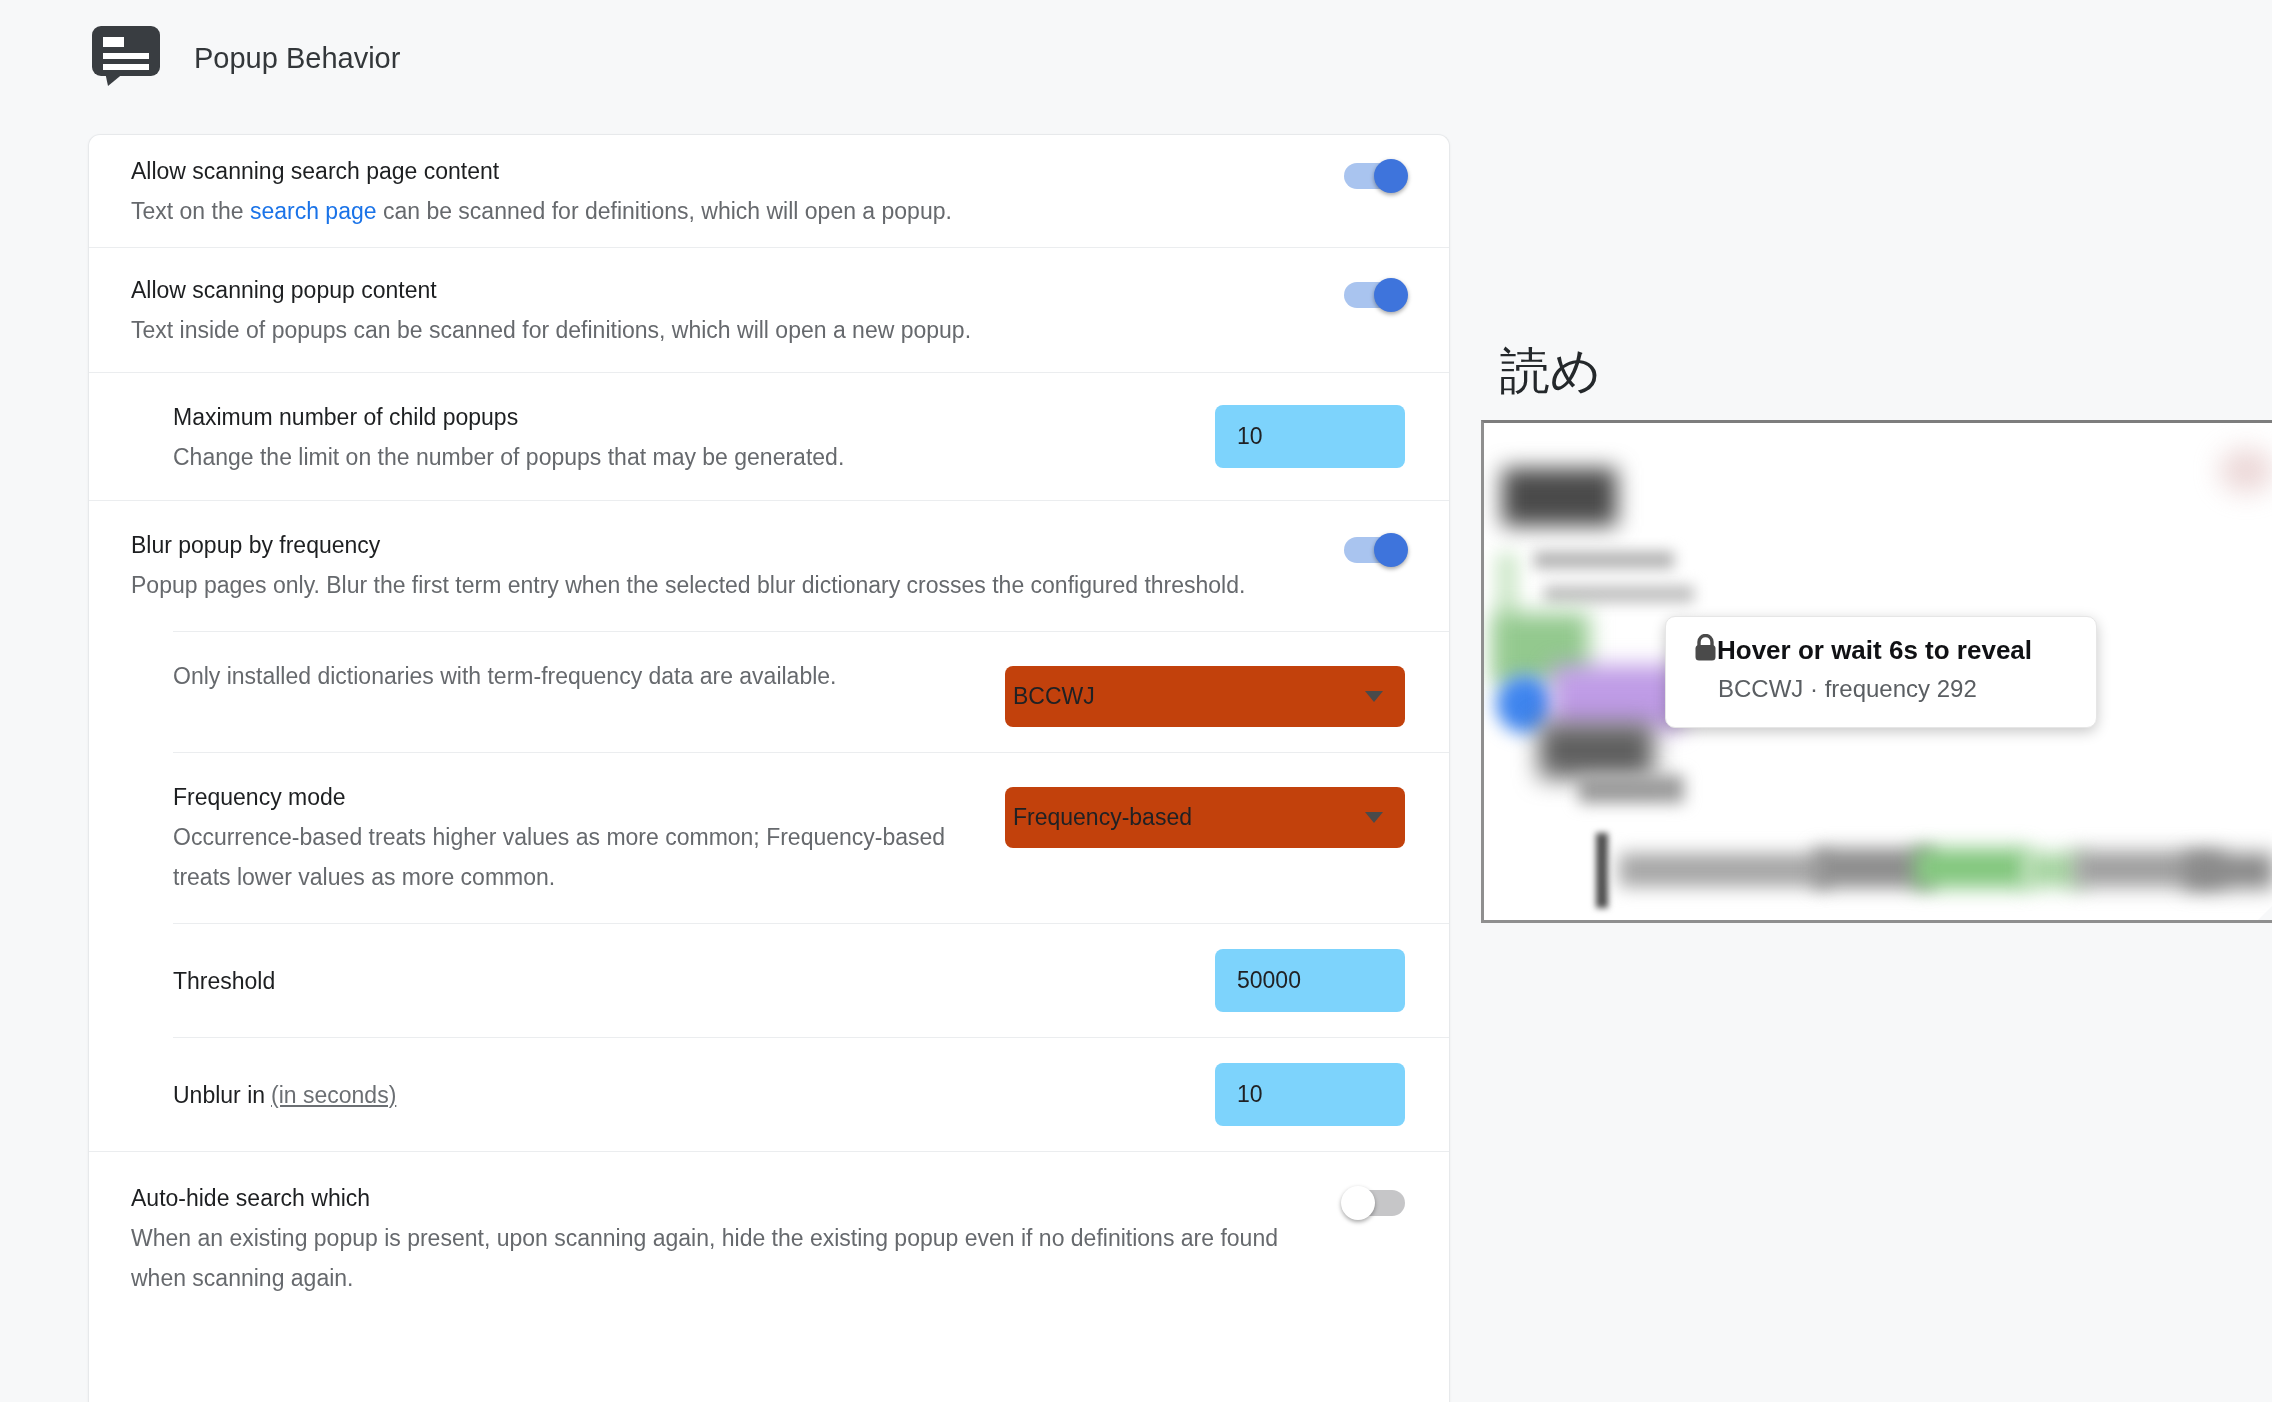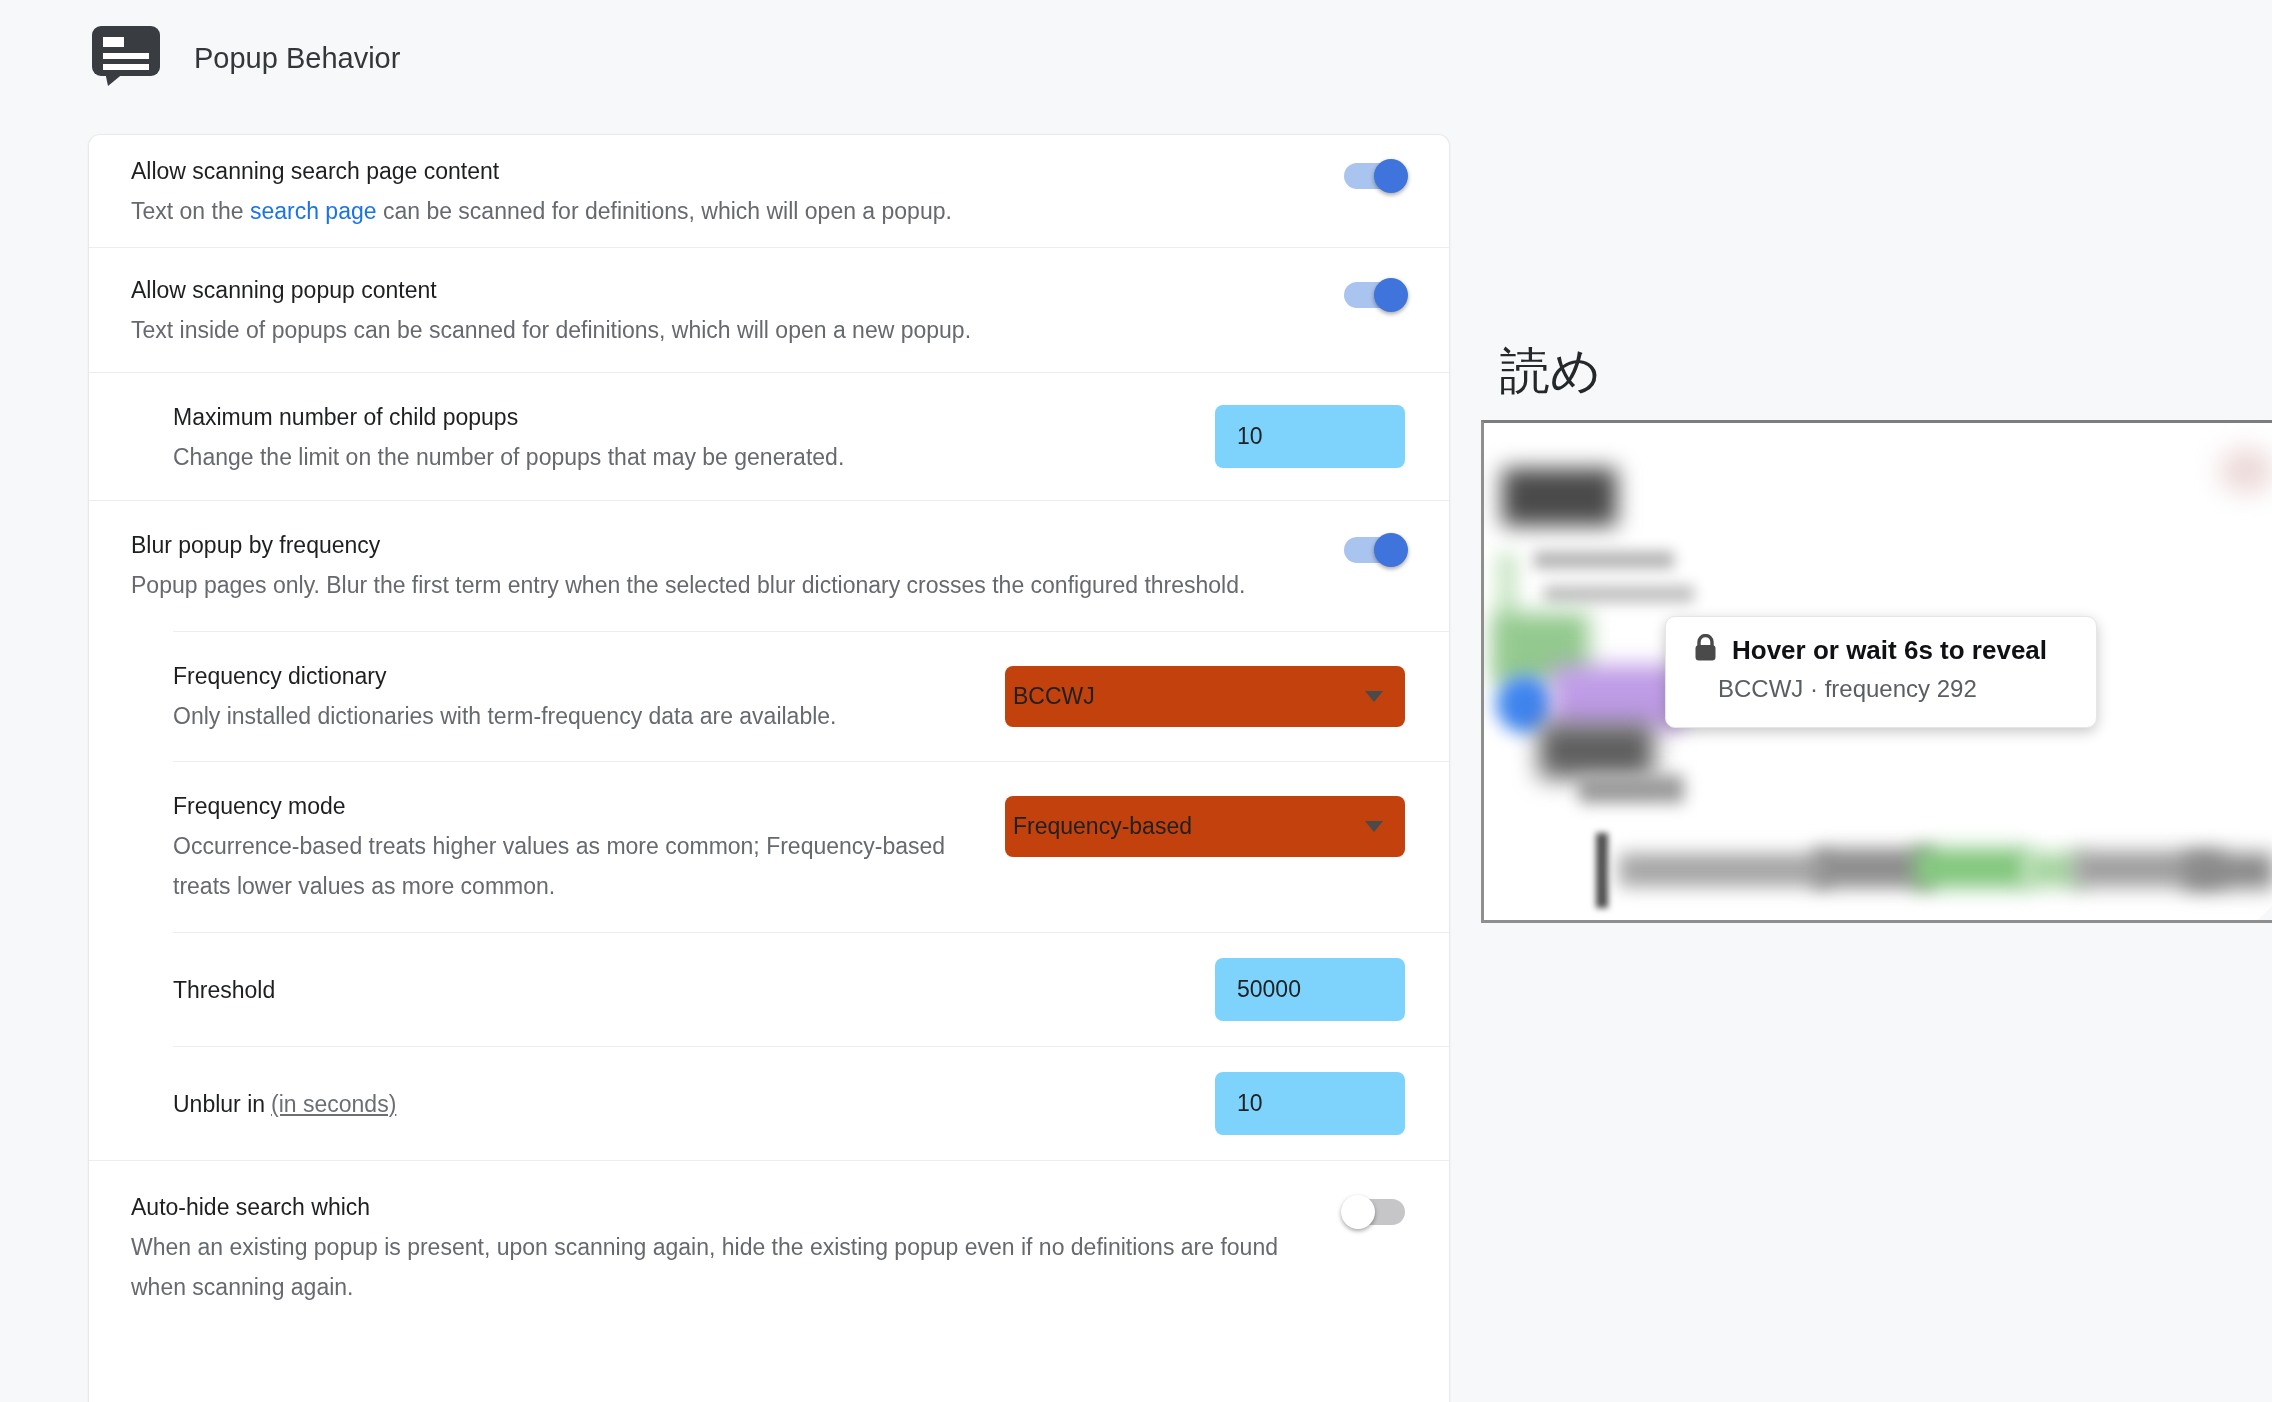--- a/index.html
+++ b/index.html
@@ -98,21 +98,21 @@
     border-left:26px solid transparent; border-bottom:26px solid #f7f8f9; }
 
   
   .reveal-card {
     position:absolute; left:1665px; top:616px;
     width:432px; height:112px;
     background:#ffffff; border:1px solid #e6e6e6; border-radius:10px;
     box-shadow:0 4px 14px rgba(0,0,0,0.22);
     z-index:5; padding:17px 20px 0 24px;
   }
-  .reveal-title-row { display:flex; align-items:center; gap:15px; padding-left:4px; }
+  .reveal-title-row { display:flex; align-items:center; padding-left:4px; }
   .reveal-title { font-size:26px; font-weight:bold; color:#101114; }
   .reveal-sub { font-size:24px; color:#5a5e62; margin-top:9px;margin-left:28px; }
 </style>
 </head>
 <body>
 
 <div class="header">
   <span>
     <svg width="68" height="60" viewBox="0 0 68 60">
       <rect x="0" y="0" width="68" height="50" rx="9" fill="#393d41"></rect>
@@ -164,21 +164,20 @@
       <div class="row-desc">Popup pages only. Blur the first term entry when the selected blur dictionary crosses the configured threshold.</div>
     </div>
     <div class="toggle on">
         <div class="knob"></div>
       </div>
   </div>
   <div class="divider inset"></div>
 
   <div class="row sub" style="padding-top:24px;padding-bottom:25px;">
     <div class="row-text">
-      <div class="row-title">Frequency dictionary</div>
       <div class="row-desc">Only installed dictionaries with term-frequency data are available.</div>
     </div>
     <div class="select">
       <span class="select-label">BCCWJ</span>
       <span class="select-arrow"></span>
     </div>
   </div>
   <div class="divider inset"></div>
 
   <div class="row sub" style="padding-top:24px;padding-bottom:26px;">

